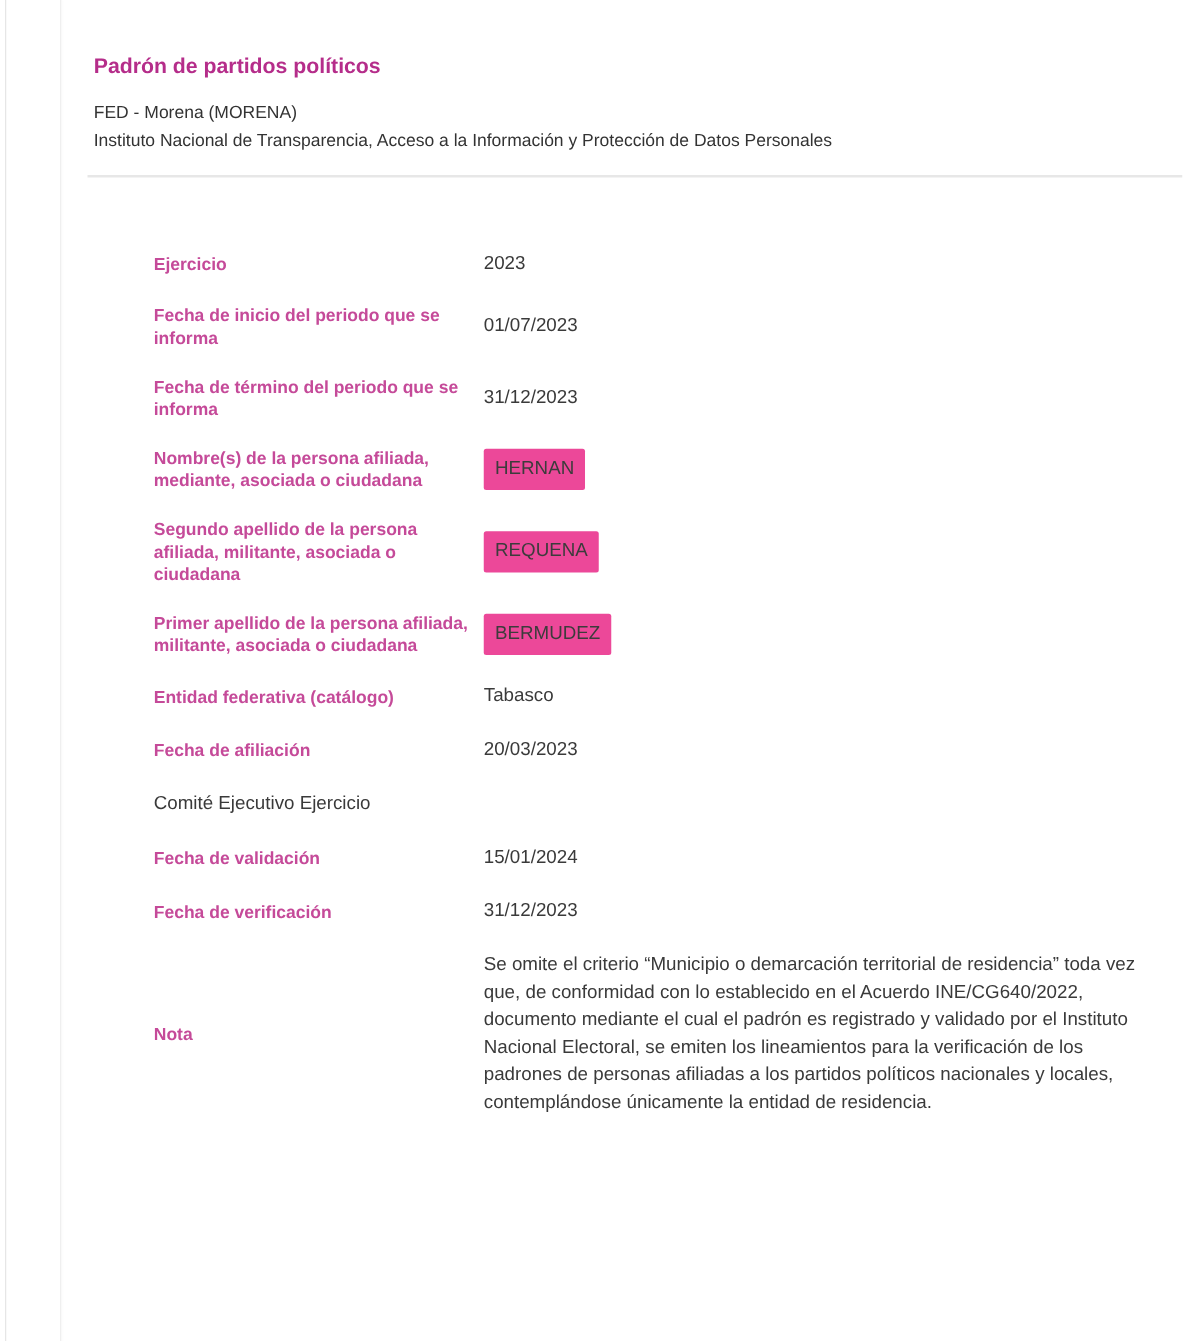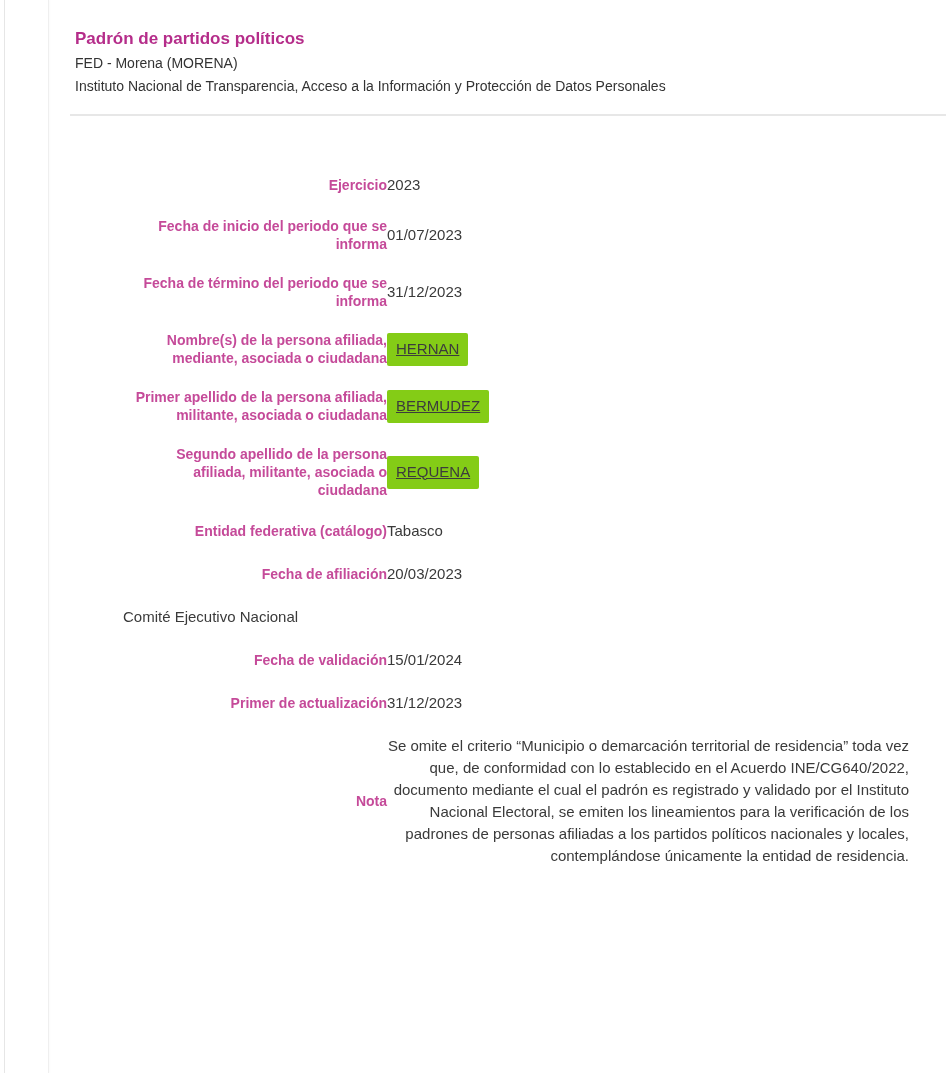--- a/index.html
+++ b/index.html
@@ -23,48 +23,47 @@
   .edge-line-inner {
     position: absolute;
     left: 48px; top: 0; bottom: 0;
     width: 1px;
     background: #efefef;
     box-shadow: 1px 0 2px rgba(0,0,0,0.03);
   }
   .content {
     position: relative;
     margin-left: 75px;
-    padding-top: 29px;
+    padding-top: 43px;
   }
   h1.page-title {
     margin: 0;
     font-size: 17px;
     line-height: 20px;
     font-weight: 700;
     color: #b52d8a;
   }
   .subtitles {
-    margin-top: 3px;
+    margin-top: 15px;
   }
   .subtitle {
     font-size: 14px;
     line-height: 23px;
     color: #333333;
   }
   hr.divider {
     border: none;
     border-top: 2px solid #e7e7e7;
     margin: 16px 0 0 -5px;
     width: calc(100% + 5px);
   }
   .fields {
     margin-top: 58px;
     margin-left: 48px;
     max-width: 786px;
-    text-align: right;
   }
   .row {
     display: flex;
     align-items: center;
     margin-bottom: 21px;
   }
   .row:last-child { margin-bottom: 0; }
   .label {
     width: 264px;
     flex: 0 0 264px;
@@ -74,25 +73,24 @@
     color: #c54a99;
   }
   .value {
     font-size: 15px;
     line-height: 22px;
     color: #3a3a3a;
     max-width: 522px;
   }
   .value .chip {
     display: inline-block;
-    background: #84cc16;
+    background: #ec4899;
     color: #3c3c3c;
     padding: 5px 9px 6px 9px;
     border-radius: 2px;
-    text-decoration: underline;
   }
 </style>
 </head>
 <body>
 
 <div class="edge-line-outer"></div>
 <div class="edge-line-inner"></div>
 
 <main class="content">
   <h1 class="page-title">Padrón de partidos políticos</h1>
@@ -115,44 +113,44 @@
       </div>
       <div class="row">
         <div class="label">Fecha de término del periodo que se informa</div>
         <div class="value">31/12/2023</div>
       </div>
       <div class="row">
         <div class="label">Nombre(s) de la persona afiliada, mediante, asociada o ciudadana</div>
         <div class="value"><span class="chip">HERNAN</span></div>
       </div>
       <div class="row">
+        <div class="label">Segundo apellido de la persona afiliada, militante, asociada o ciudadana</div>
+        <div class="value"><span class="chip">REQUENA</span></div>
+      </div>
+      <div class="row">
         <div class="label">Primer apellido de la persona afiliada, militante, asociada o ciudadana</div>
         <div class="value"><span class="chip">BERMUDEZ</span></div>
-      </div>
-      <div class="row">
-        <div class="label">Segundo apellido de la persona afiliada, militante, asociada o ciudadana</div>
-        <div class="value"><span class="chip">REQUENA</span></div>
       </div>
       <div class="row">
         <div class="label">Entidad federativa (catálogo)</div>
         <div class="value">Tabasco</div>
       </div>
       <div class="row">
         <div class="label">Fecha de afiliación</div>
         <div class="value">20/03/2023</div>
       </div>
       <div class="row">
-        <div class="value">Comité Ejecutivo Nacional</div>
+        <div class="value">Comité Ejecutivo Ejercicio</div>
       </div>
       <div class="row">
         <div class="label">Fecha de validación</div>
         <div class="value">15/01/2024</div>
       </div>
       <div class="row">
-        <div class="label">Primer de actualización</div>
+        <div class="label">Fecha de verificación</div>
         <div class="value">31/12/2023</div>
       </div>
       <div class="row">
         <div class="label">Nota</div>
         <div class="value">Se omite el criterio “Municipio o demarcación territorial de residencia” toda vez que, de conformidad con lo establecido en el Acuerdo INE/CG640/2022, documento mediante el cual el padrón es registrado y validado por el Instituto Nacional Electoral, se emiten los lineamientos para la verificación de los padrones de personas afiliadas a los partidos políticos nacionales y locales, contemplándose únicamente la entidad de residencia.</div>
       </div>
     </div>
 </main>
 
 </body></html>

